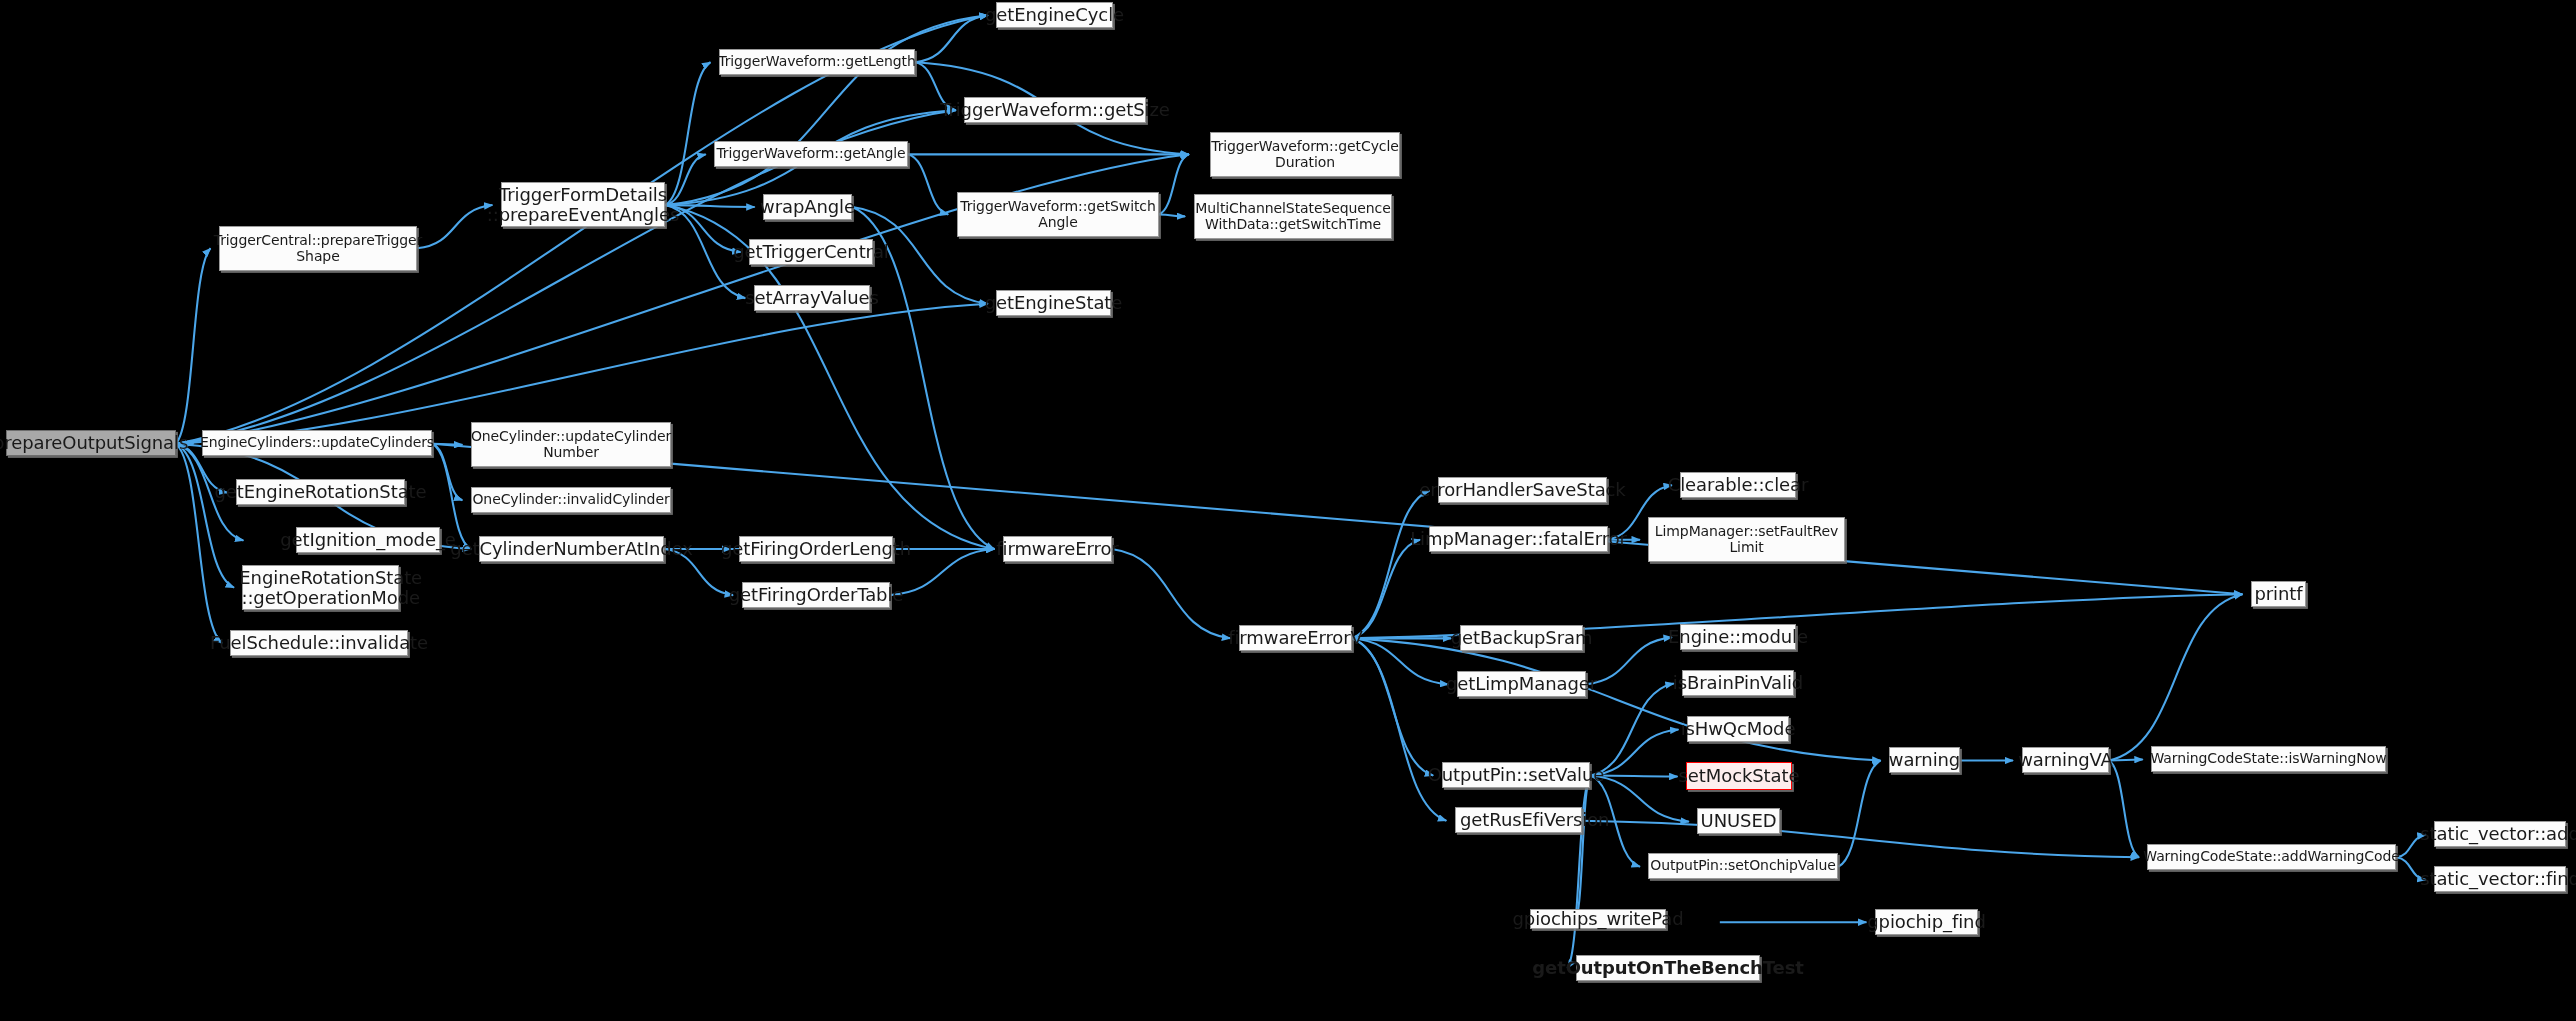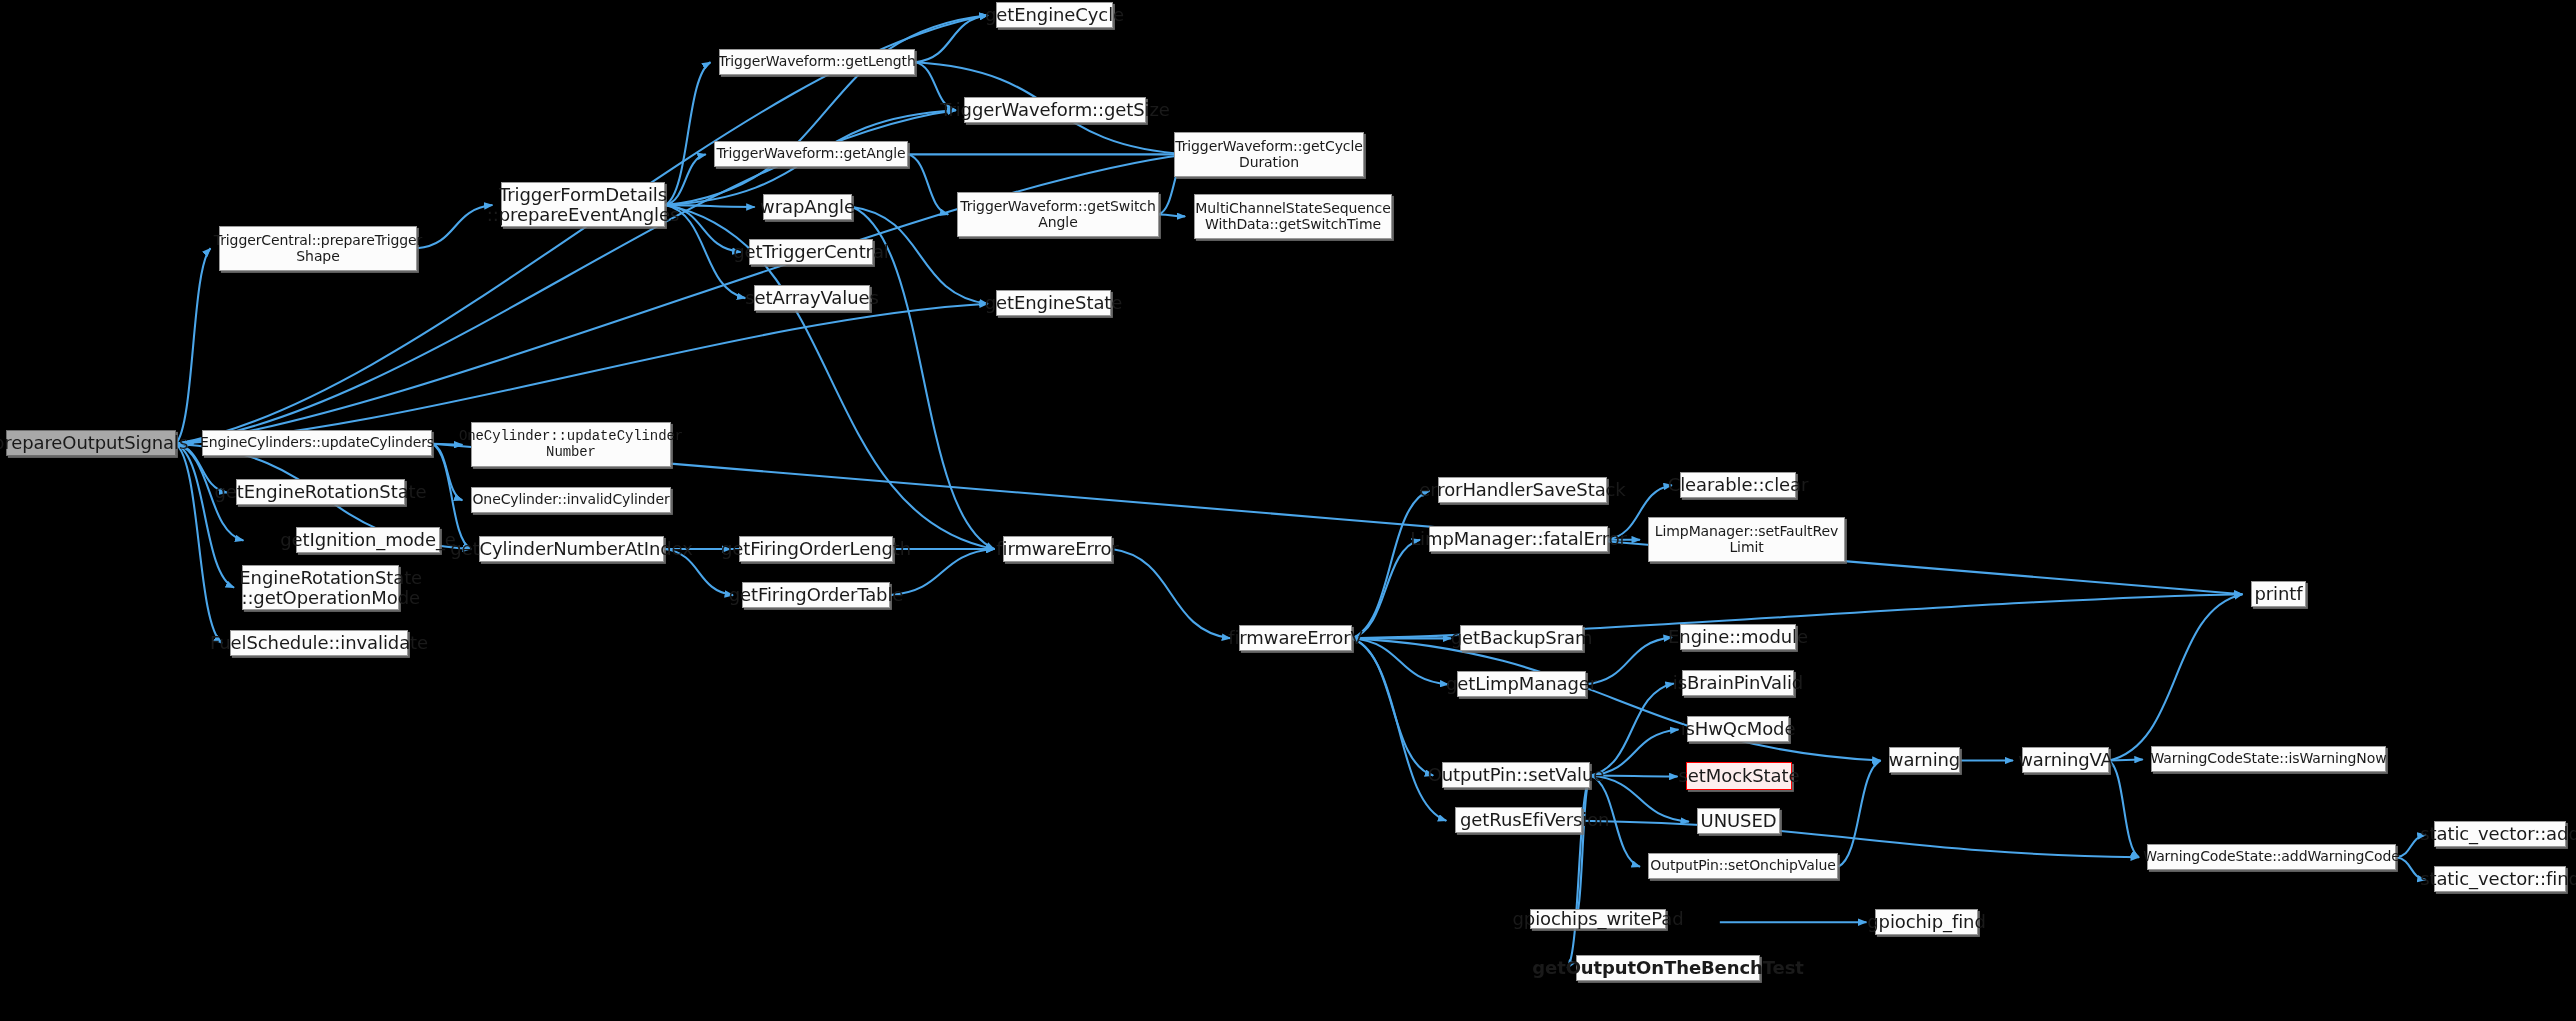--- a/index.html
+++ b/index.html
@@ -91,37 +91,37 @@
         <path d="M2550,912 C2567.05,909.6 2563.95,890.4 2581,888" marker-end="url(#ah)"></path>
         <path d="M2550,912 C2567.05,914.4 2563.95,933.6 2581,936" marker-end="url(#ah)"></path>
         <path d="M1683,873 C1943,876.9 2016,908.1 2276,912" marker-end="url(#ah)"></path>
       </g>
   </svg>
   <div id="node-layer">
       <div class="node root" style="left: 5.6px; top: 430px; width: 170px; height: 26px;">prepareOutputSignals</div>
       <div class="node" style="left: 996px; top: 1.9px; width: 117px; height: 26px;">getEngineCycle</div>
       <div class="node small" style="left: 719px; top: 49px; width: 196px; height: 26px;">TriggerWaveform::getLength</div>
       <div class="node" style="left: 964px; top: 97px; width: 182px; height: 26px;">TriggerWaveform::getSize</div>
-      <div class="node small" style="left: 1174px; top: 132px; width: 190px; height: 45px;">TriggerWaveform::getCycle
+      <div class="node small" style="left: 1210px; top: 132px; width: 190px; height: 45px;">TriggerWaveform::getCycle
 Duration</div>
       <div class="node small" style="left: 714px; top: 141px; width: 194px; height: 26px;">TriggerWaveform::getAngle</div>
       <div class="node" style="left: 501px; top: 182px; width: 164px; height: 45px;">TriggerFormDetails
 ::prepareEventAngles</div>
       <div class="node" style="left: 763px; top: 194px; width: 89px; height: 26px;">wrapAngle</div>
       <div class="node small" style="left: 957px; top: 192px; width: 202px; height: 45px;">TriggerWaveform::getSwitch
 Angle</div>
       <div class="node small" style="left: 1194px; top: 194px; width: 198px; height: 45px;">MultiChannelStateSequence
 WithData::getSwitchTime</div>
       <div class="node small" style="left: 219px; top: 226px; width: 198px; height: 45px;">TriggerCentral::prepareTrigger
 Shape</div>
       <div class="node" style="left: 749px; top: 239px; width: 124px; height: 26px;">getTriggerCentral</div>
       <div class="node" style="left: 754px; top: 285px; width: 116px; height: 26px;">setArrayValues</div>
       <div class="node" style="left: 996px; top: 290px; width: 115px; height: 26px;">getEngineState</div>
       <div class="node small" style="left: 202px; top: 430px; width: 230px; height: 26px;">EngineCylinders::updateCylinders</div>
-      <div class="node small" style="left: 471px; top: 422px; width: 200px; height: 45px; font-family: Liberation Mono, monospace;">OneCylinder::updateCylinder
+      <div class="node small" style="left: 471px; top: 422px; width: 200px; height: 45px;">OneCylinder::updateCylinder
 Number</div>
       <div class="node" style="left: 236px; top: 479px; width: 169px; height: 26px;">getEngineRotationState</div>
       <div class="node" style="left: 1438px; top: 477px; width: 169px; height: 26px;">errorHandlerSaveStack</div>
       <div class="node" style="left: 1680px; top: 472px; width: 116px; height: 26px;">Clearable::clear</div>
       <div class="node small" style="left: 471px; top: 487px; width: 200px; height: 26px;">OneCylinder::invalidCylinder</div>
       <div class="node" style="left: 1429px; top: 526px; width: 179px; height: 26px;">LimpManager::fatalError</div>
       <div class="node" style="left: 252px; top: 527px; width: 144px; height: 26px; margin-left: 44px;">getIgnition_mode_e</div>
       <div class="node small" style="left: 1648px; top: 517px; width: 197px; height: 45px;">LimpManager::setFaultRev
 Limit</div>
       <div class="node" style="left: 479px; top: 536px; width: 185px; height: 26px;">getCylinderNumberAtIndex</div>

